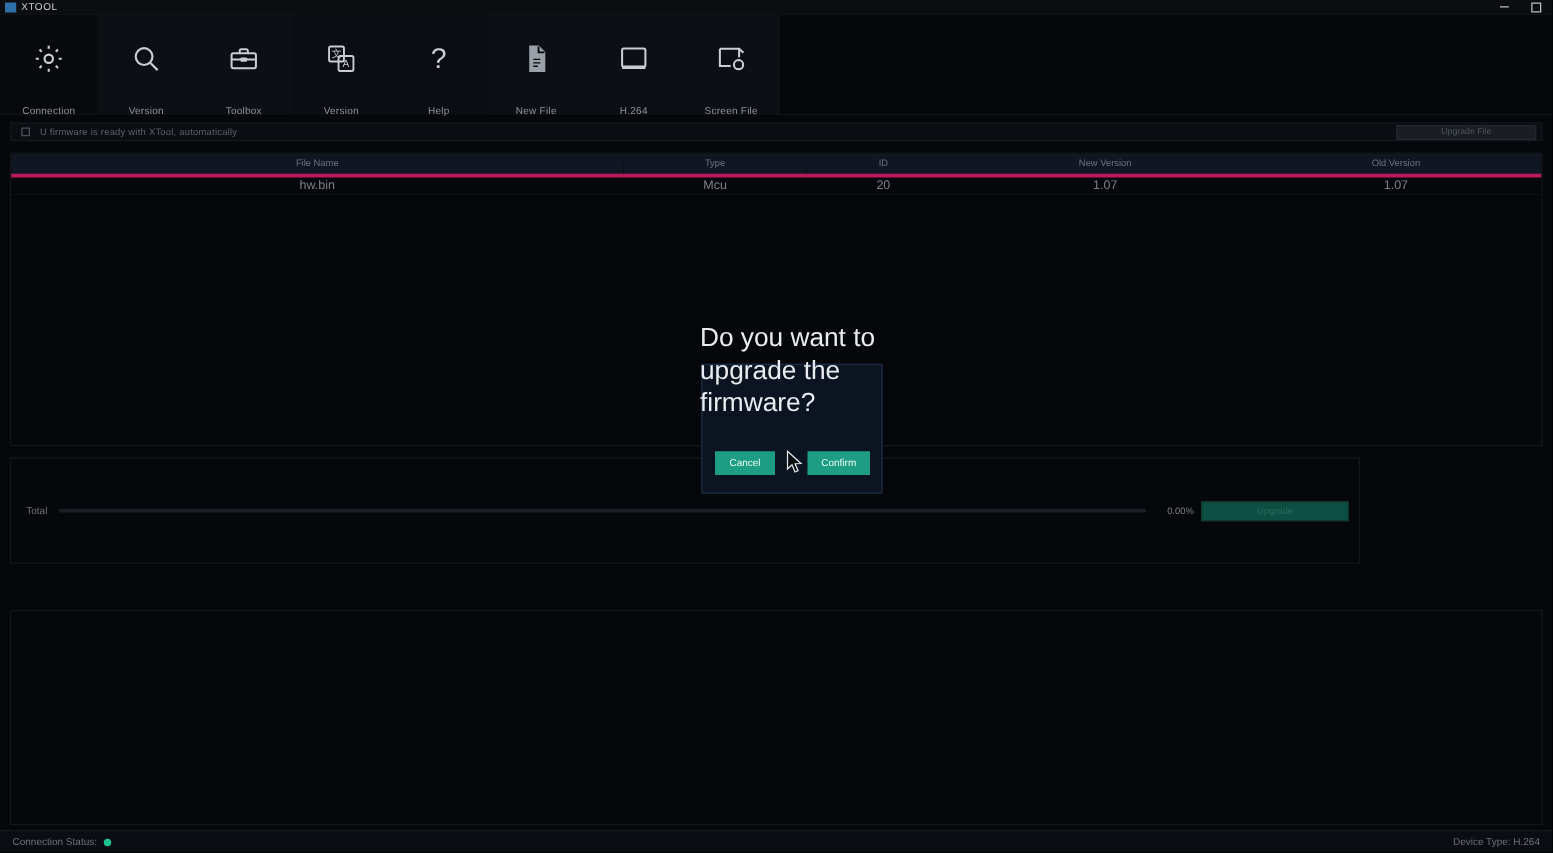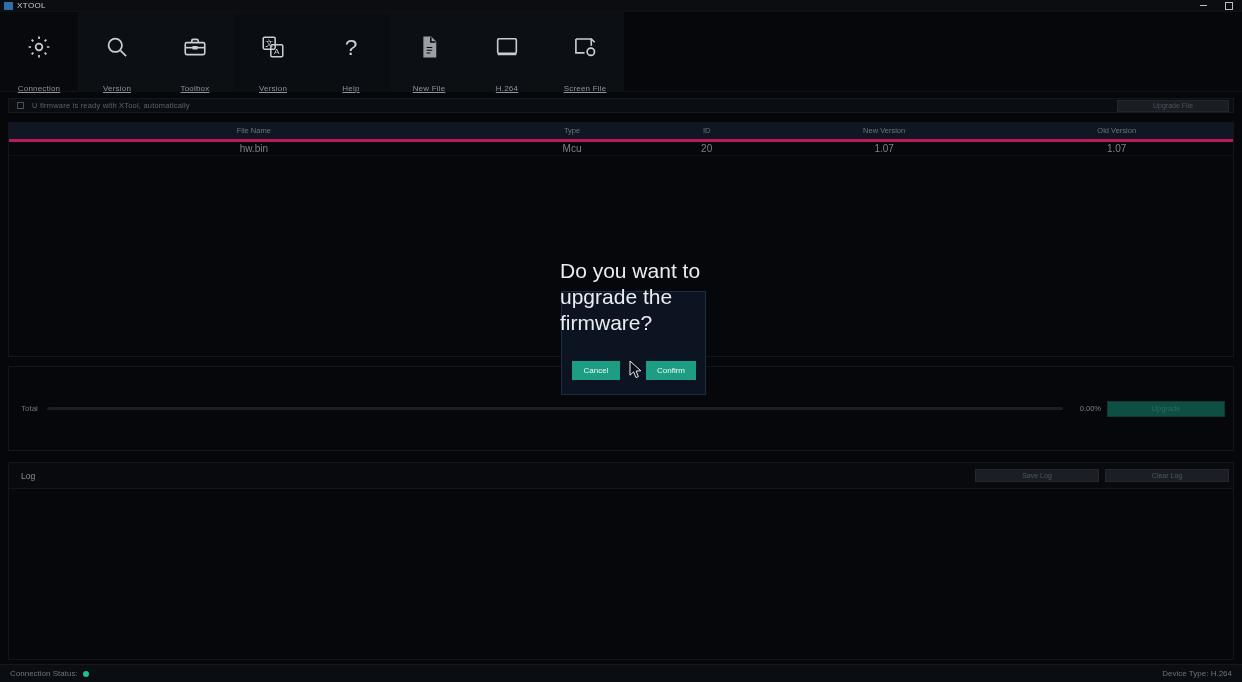--- a/index.html
+++ b/index.html
@@ -66,21 +66,20 @@
   .tool-ico {
     width: 30px; height: 34px;
     display: flex; align-items: center; justify-content: center;
     color: #c9ced5;
   }
   .tool-ico svg { display: block; }
   .tool-lbl {
     margin-top: 24px;
     font-size: 8px; color: #8e949c; letter-spacing: .2px;
     white-space: nowrap;
-    text-decoration: underline;
   }
   .toolbar-rest { flex: 1; background: #05070a; }
 
   
   .autobar {
     position: absolute; left: 8px; top: 98px;
     width: 1226px; height: 15px;
     background: #0a0d11;
     border: 1px solid #14181d;
     display: flex; align-items: center;
@@ -133,21 +132,21 @@
   }
   .col-name { width: 40%; }
   .col-type { width: 12%; }
   .col-id   { width: 10%; }
   .col-new  { width: 19%; margin-top: 41px; }
   .col-old  { width: 19%; }
 
   
   .prog-panel {
     position: absolute; left: 8px; top: 366px;
-    width: 1226px; height: 85px;
+    width: 1080px; height: 85px;
     background: #05070a;
     border: 1px solid #13171c;
     display: flex; align-items: center;
     padding: 0 6px;
   }
   .prog-label {
     font-size: 8px; color: #6e757d; width: 32px;
     padding-left: 6px;
   }
   .prog-track {
@@ -396,26 +395,20 @@
 
   <div class="prog-panel">
     <span class="prog-label">Total</span>
     <span class="prog-track">
       <span class="prog-fill" id="progfill" style="width: 0%;"></span>
     </span>
     <span class="prog-pct">0.00%</span>
     <span class="btn-upgrade">Upgrade</span>
   </div>
 
-  <div class="log-head">
-    <span class="log-label">Log</span>
-    <span class="log-spacer"></span>
-    <span class="btn-log">Save Log</span>
-    <span class="btn-log">Clear Log</span>
-  </div>
   <div class="log-body"></div>
 
   <div class="statusbar">
     <span class="st-left">
       <span>Connection Status:</span>
       <span class="st-dot"></span>
     </span>
     <span class="st-spacer"></span>
     <span class="st-right">Device Type: H.264</span>
   </div>

